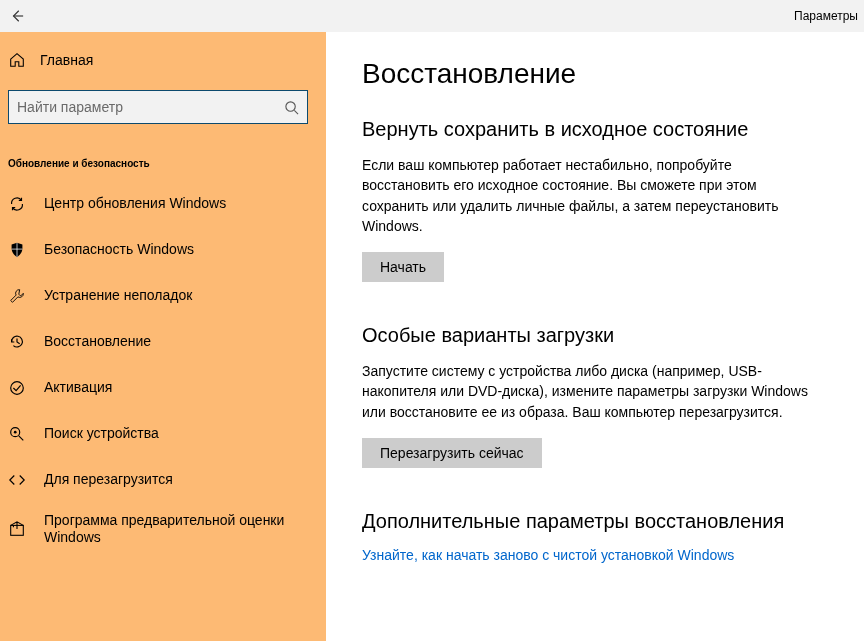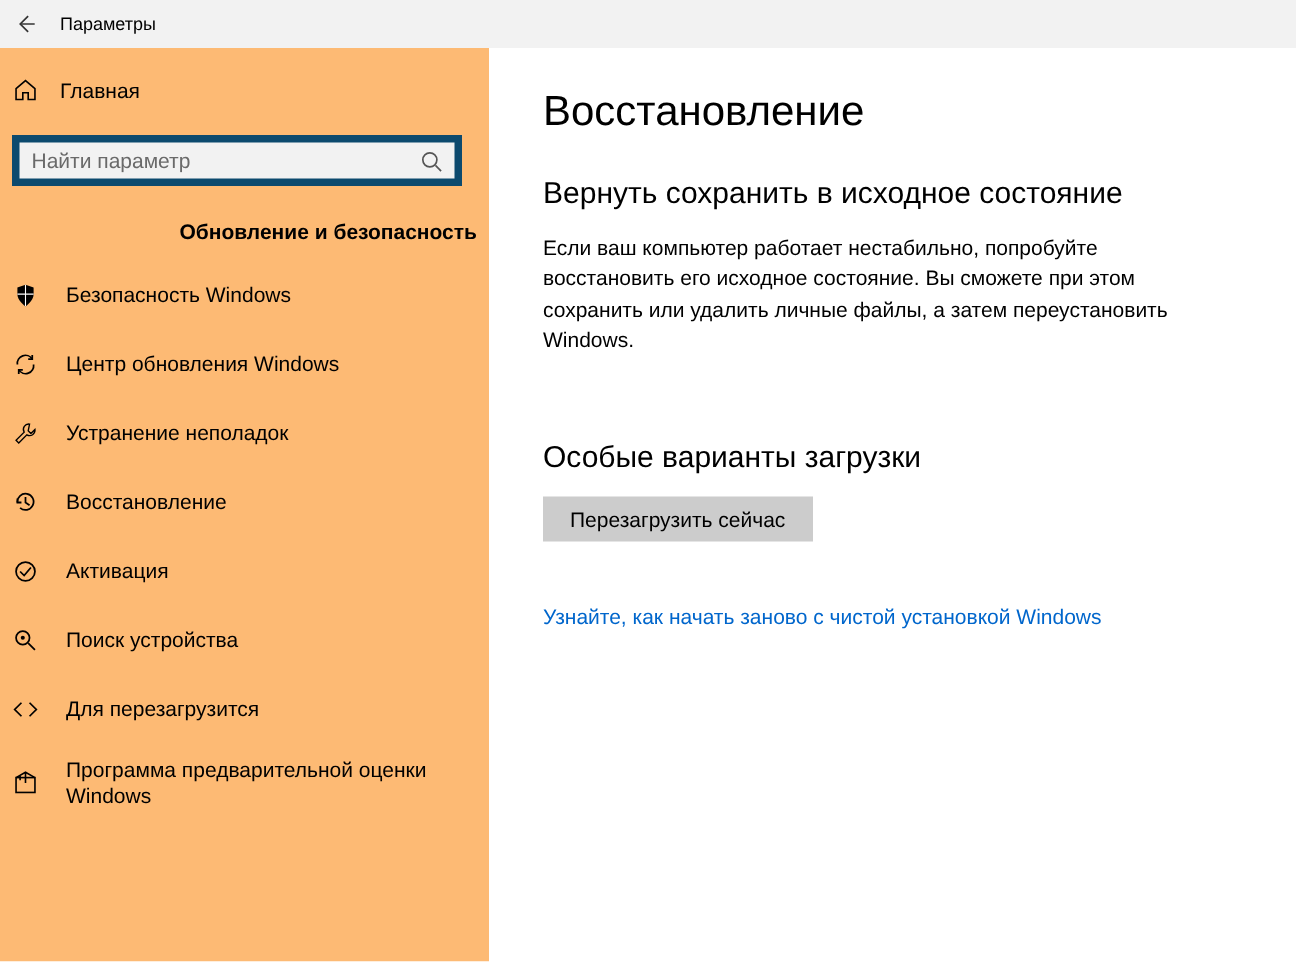--- a/index.html
+++ b/index.html
@@ -14,20 +14,21 @@
       display: flex;
       flex-direction: column;
     }
     .titlebar {
       height: 32px;
       display: flex;
       align-items: center;
       padding: 0 6px;
       background: #f2f2f2;
       font-size: 12px;
+      justify-content: space-between;
     }
     .titlebar .back-icon {
       width: 22px;
       height: 22px;
       display: flex;
       align-items: center;
       justify-content: center;
       margin-right: 12px;
       cursor: pointer;
     }
@@ -47,22 +48,22 @@
     }
     .home-row {
       display: flex;
       align-items: center;
       padding: 8px 14px 8px 8px;
       cursor: pointer;
       height: 40px;
     }
     .home-row .sb-icon { margin-right: 14px; }
     .search-box {
-      margin: 10px 18px 14px 8px;
-      border: 5px solid #0c4a6e;
+      margin: 10px 18px 26px 8px;
+      border: 1px solid #0c4a6e;
       height: 34px;
       display: flex;
       align-items: center;
       padding: 0 8px;
       background: #f2f2f2;
     }
     .search-box input {
       flex: 1;
       border: none;
       background: transparent;
@@ -73,23 +74,22 @@
     .search-box input::placeholder { color: #6a6a6a; }
     .search-box .s-icon {
       width: 16px;
       height: 16px;
       display: flex;
       align-items: center;
       justify-content: center;
     }
     .section-header {
       font-weight: 600;
-      font-size: 14px;
+      font-size: 10px;
       padding: 8px 8px 12px 8px;
-      text-align: right;
     }
     .nav-item {
       display: flex;
       align-items: center;
       padding: 0 14px 0 8px;
       height: 46px;
       cursor: pointer;
       font-size: 14px;
     }
     .nav-item .sb-icon { margin-right: 18px; flex-shrink: 0; }
@@ -170,35 +170,35 @@
             <line x1="11" y1="11" x2="15" y2="15" stroke="#555" stroke-width="1.2"></line>
           </svg>
       </span>
     </div>
 
     <div class="section-header">Обновление и безопасность</div>
 
     <div class="nav-item">
       <span class="sb-icon">
         <svg width="18" height="18" viewBox="0 0 20 20">
+            <path d="M4 10 A6 6 0 0 1 15 6 M16 10 A6 6 0 0 1 5 14" stroke="#000" stroke-width="1.3" fill="none"></path>
+            <path d="M15 3 L15 6 L12 6 M5 17 L5 14 L8 14" stroke="#000" stroke-width="1.3" fill="none"></path>
+          </svg>
+      </span>
+      <span class="label">Центр обновления Windows</span>
+    </div>
+
+    <div class="nav-item">
+      <span class="sb-icon">
+        <svg width="18" height="18" viewBox="0 0 20 20">
             <path d="M10 2 L16 4 L16 9 C16 14 10 18 10 18 C10 18 4 14 4 9 L4 4 Z" fill="#000"></path>
             <path d="M10 2 L10 18 M4 9 L16 9" stroke="#fff" stroke-width="0.8"></path>
           </svg>
       </span>
       <span class="label">Безопасность Windows</span>
-    </div>
-
-    <div class="nav-item">
-      <span class="sb-icon">
-        <svg width="18" height="18" viewBox="0 0 20 20">
-            <path d="M4 10 A6 6 0 0 1 15 6 M16 10 A6 6 0 0 1 5 14" stroke="#000" stroke-width="1.3" fill="none"></path>
-            <path d="M15 3 L15 6 L12 6 M5 17 L5 14 L8 14" stroke="#000" stroke-width="1.3" fill="none"></path>
-          </svg>
-      </span>
-      <span class="label">Центр обновления Windows</span>
     </div>
 
 
     <div class="nav-item">
       <span class="sb-icon">
         <svg width="18" height="18" viewBox="0 0 20 20">
             <path d="M13 3 A4 4 0 0 0 9 9 L3 15 L5 17 L11 11 A4 4 0 0 0 17 7 L14 10 L12 8 Z" stroke="#000" stroke-width="1" fill="none"></path>
           </svg>
       </span>
       <span class="label">Устранение неполадок</span>
@@ -254,23 +254,26 @@
       <span class="label">Программа предварительной оценки Windows</span>
     </div>
 
   </div>
 
   <div class="content">
     <h1>Восстановление</h1>
 
     <h2>Вернуть сохранить в исходное состояние</h2>
     <p class="desc">Если ваш компьютер работает нестабильно, попробуйте восстановить его исходное состояние. Вы сможете при этом сохранить или удалить личные файлы, а затем переустановить Windows.</p>
+    <button class="btn">Начать</button>
 
     <div class="section-gap"></div>
 
     <h2>Особые варианты загрузки</h2>
+    <p class="desc">Запустите систему с устройства либо диска (например, USB-накопителя или DVD-диска), измените параметры загрузки Windows или восстановите ее из образа. Ваш компьютер перезагрузится.</p>
     <button class="btn">Перезагрузить сейчас</button>
 
     <div class="section-gap"></div>
 
+    <h2>Дополнительные параметры восстановления</h2>
     <span class="link">Узнайте, как начать заново с чистой установкой Windows</span>
   </div>
 </div>
 
 </body></html>

